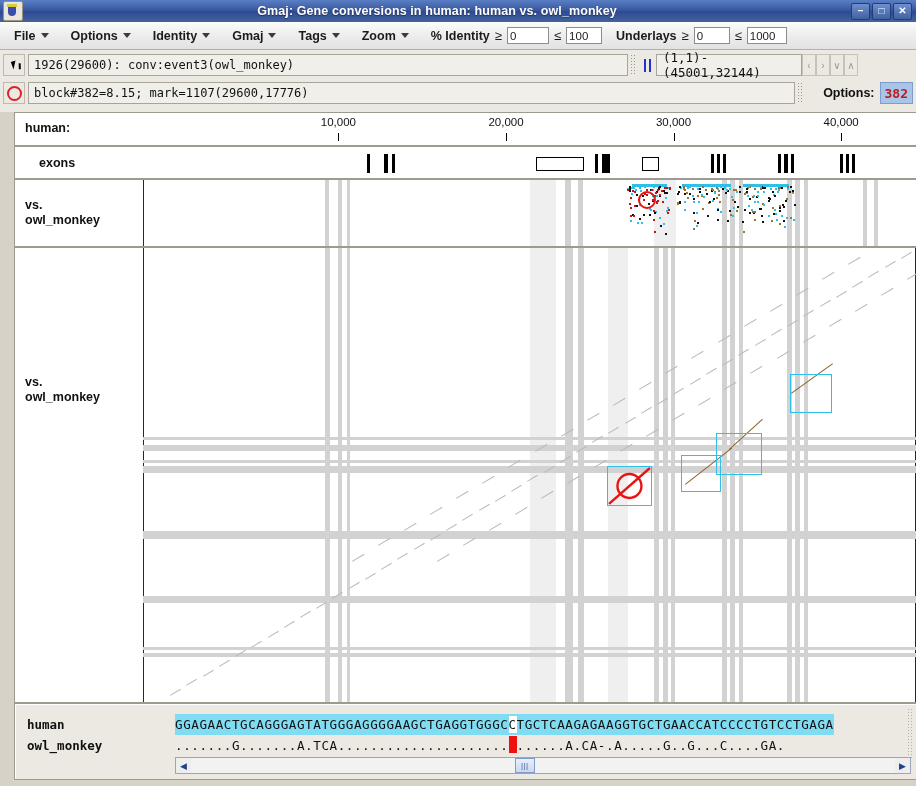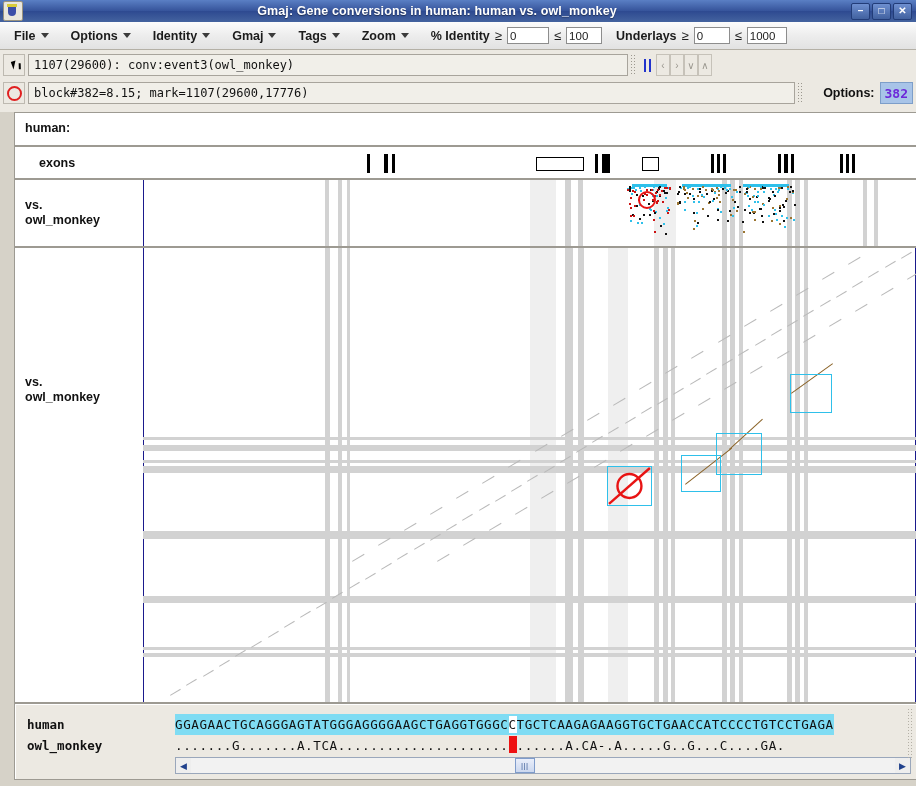--- a/index.html
+++ b/index.html
@@ -54,21 +54,21 @@
   .pausebars{width:18px;height:22px;display:flex;align-items:center;justify-content:center;gap:3px;}
   .pausebars i{display:block;width:2px;height:13px;background:#2233cc;}
   .rangefield{height:22px;background:#f1efe9;border:1px solid #a8a49c;
     font-family:"DejaVu Sans Mono","Liberation Mono",monospace;font-size:12.5px;color:#111;
     display:flex;align-items:center;padding:0 6px;box-sizing:border-box;}
   .navbtn{width:14px;height:22px;background:#ece9e2;border:1px solid #c6c2b9;
     display:flex;align-items:center;justify-content:center;font-size:10px;color:#9b9890;box-sizing:border-box;}
   .blocksbox{height:26px;display:flex;align-items:center;margin-left:auto;}
   .blocks-label{font-size:12.5px;font-weight:bold;color:#111;padding:0 5px;}
   .blocks-val{height:22px;min-width:32px;background:#a8c4e8;border:1px solid #7d9ec9;
-    font-family:"DejaVu Sans Mono","Liberation Mono",monospace;font-size:13px;font-weight:bold;color:#6d28d9;
+    font-family:"DejaVu Sans Mono","Liberation Mono",monospace;font-size:13px;font-weight:bold;color:#b91c1c;
     display:flex;align-items:center;justify-content:center;padding:0 4px;box-sizing:border-box;}
 
   
   .panel{position:absolute;left:14px;background:#ffffff;border:1px solid #9d9a92;
     box-shadow:inset 1px 1px 0 #ffffff;box-sizing:border-box;overflow:hidden;}
   .ruler{top:112px;width:904px;height:34px;}
   .exonpanel{top:146px;width:904px;height:33px;}
   .minipanel{top:179px;width:904px;height:68px;}
   .mainpanel{top:247px;width:904px;height:456px;}
   .seqpanel{top:703px;width:904px;height:77px;background:#ece9e2;}
@@ -168,26 +168,27 @@
     <span class="op">≤</span>
     <div class="numfield" style="width:40px;">1000</div>
   </div>
 
   <div class="infowrap">
 
     <div class="inforow">
       <div class="ibtn">
         <span class="arrow-cursor"></span>
       </div>
-      <div class="textfield" style="width:600px;">1107(29600):  conv:event3(owl_monkey)</div>
+      <div class="textfield" style="width:600px;">1926(29600):  conv:event3(owl_monkey)</div>
       <div class="grip"></div>
       <div class="pausebars">
           <i></i>
           <i></i>
         </div>
+      <div class="rangefield" style="width:146px;">(1,1)-(45001,32144)</div>
       <div class="navbtn">‹</div>
       <div class="navbtn">›</div>
       <div class="navbtn">∨</div>
       <div class="navbtn">∧</div>
     </div>
 
     <div class="inforow">
       <div class="ibtn">
         <span class="circ"></span>
       </div>
@@ -195,20 +196,30 @@
       <div class="grip"></div>
       <div class="blocksbox">
         <span class="blocks-label">Options:</span>
         <span class="blocks-val">382</span>
       </div>
     </div>
   </div>
 
   <div class="panel ruler">
     <div class="rowlabel" style="top:8px;">human:</div>
+    <div class="plotarea" id="ruler-area">
+        <div class="ticklabel" style="left: 195.435px;">10,000</div>
+        <div class="tickmark" style="left: 195.435px;"></div>
+        <div class="ticklabel" style="left: 363.006px;">20,000</div>
+        <div class="tickmark" style="left: 363.006px;"></div>
+        <div class="ticklabel" style="left: 530.577px;">30,000</div>
+        <div class="tickmark" style="left: 530.577px;"></div>
+        <div class="ticklabel" style="left: 698.148px;">40,000</div>
+        <div class="tickmark" style="left: 698.148px;"></div>
+      </div>
   </div>
 
   <div class="panel exonpanel">
     <div class="rowlabel" style="top:9px;left:24px;">exons</div>
     <div class="plotarea" id="exon-area">
         <div class="exonbar" style="left: 223.918px; top: 7px; width: 3.0186px; height: 19px;"></div>
         <div class="exonbar" style="left: 241.488px; top: 7px; width: 3.0186px; height: 19px;"></div>
         <div class="exonbar" style="left: 248.531px; top: 7px; width: 3.0186px; height: 19px;"></div>
         <div class="exonbox" style="left: 393.115px; top: 10px; width: 47.988px; height: 14px;"></div>
         <div class="exonbar" style="left: 452.171px; top: 7px; width: 3.0186px; height: 19px;"></div>

